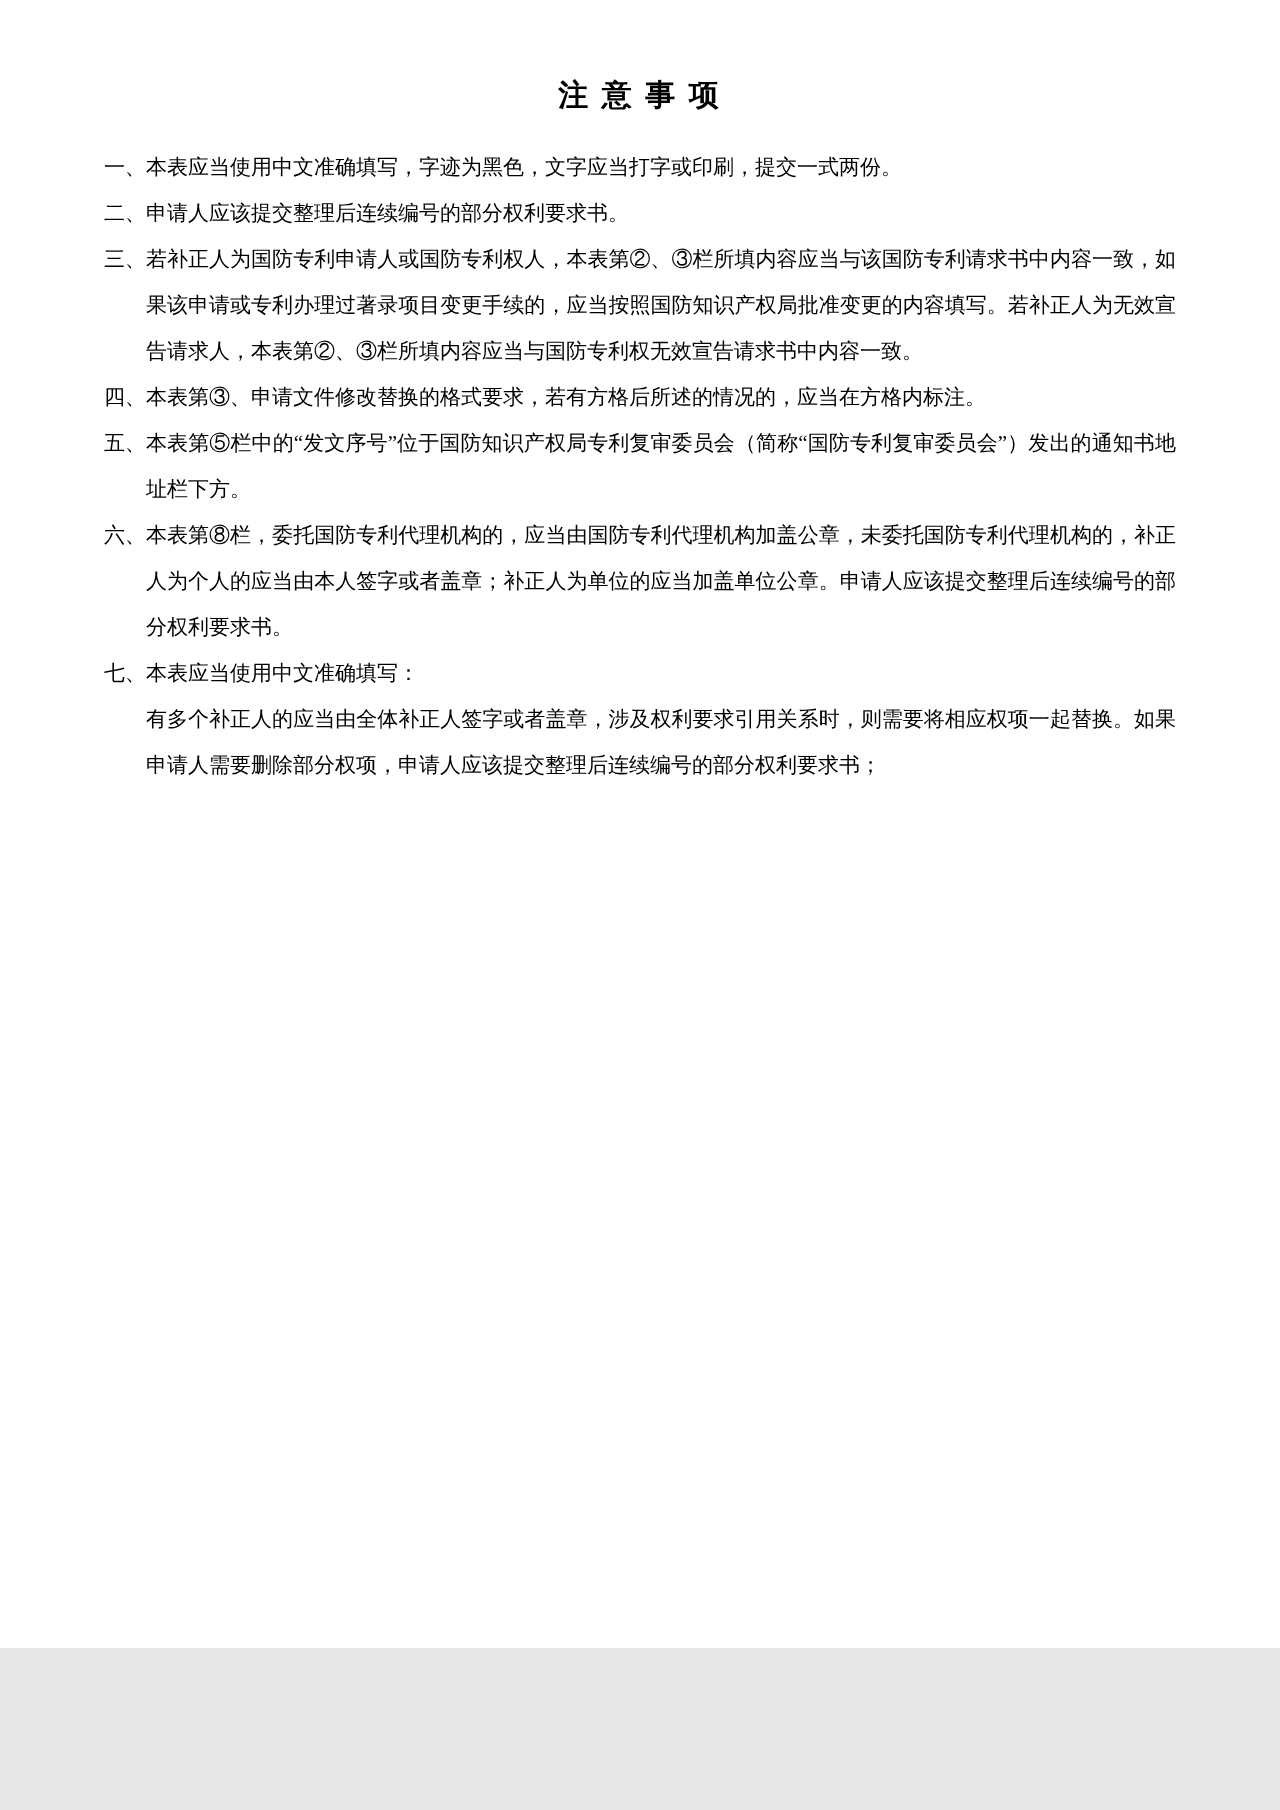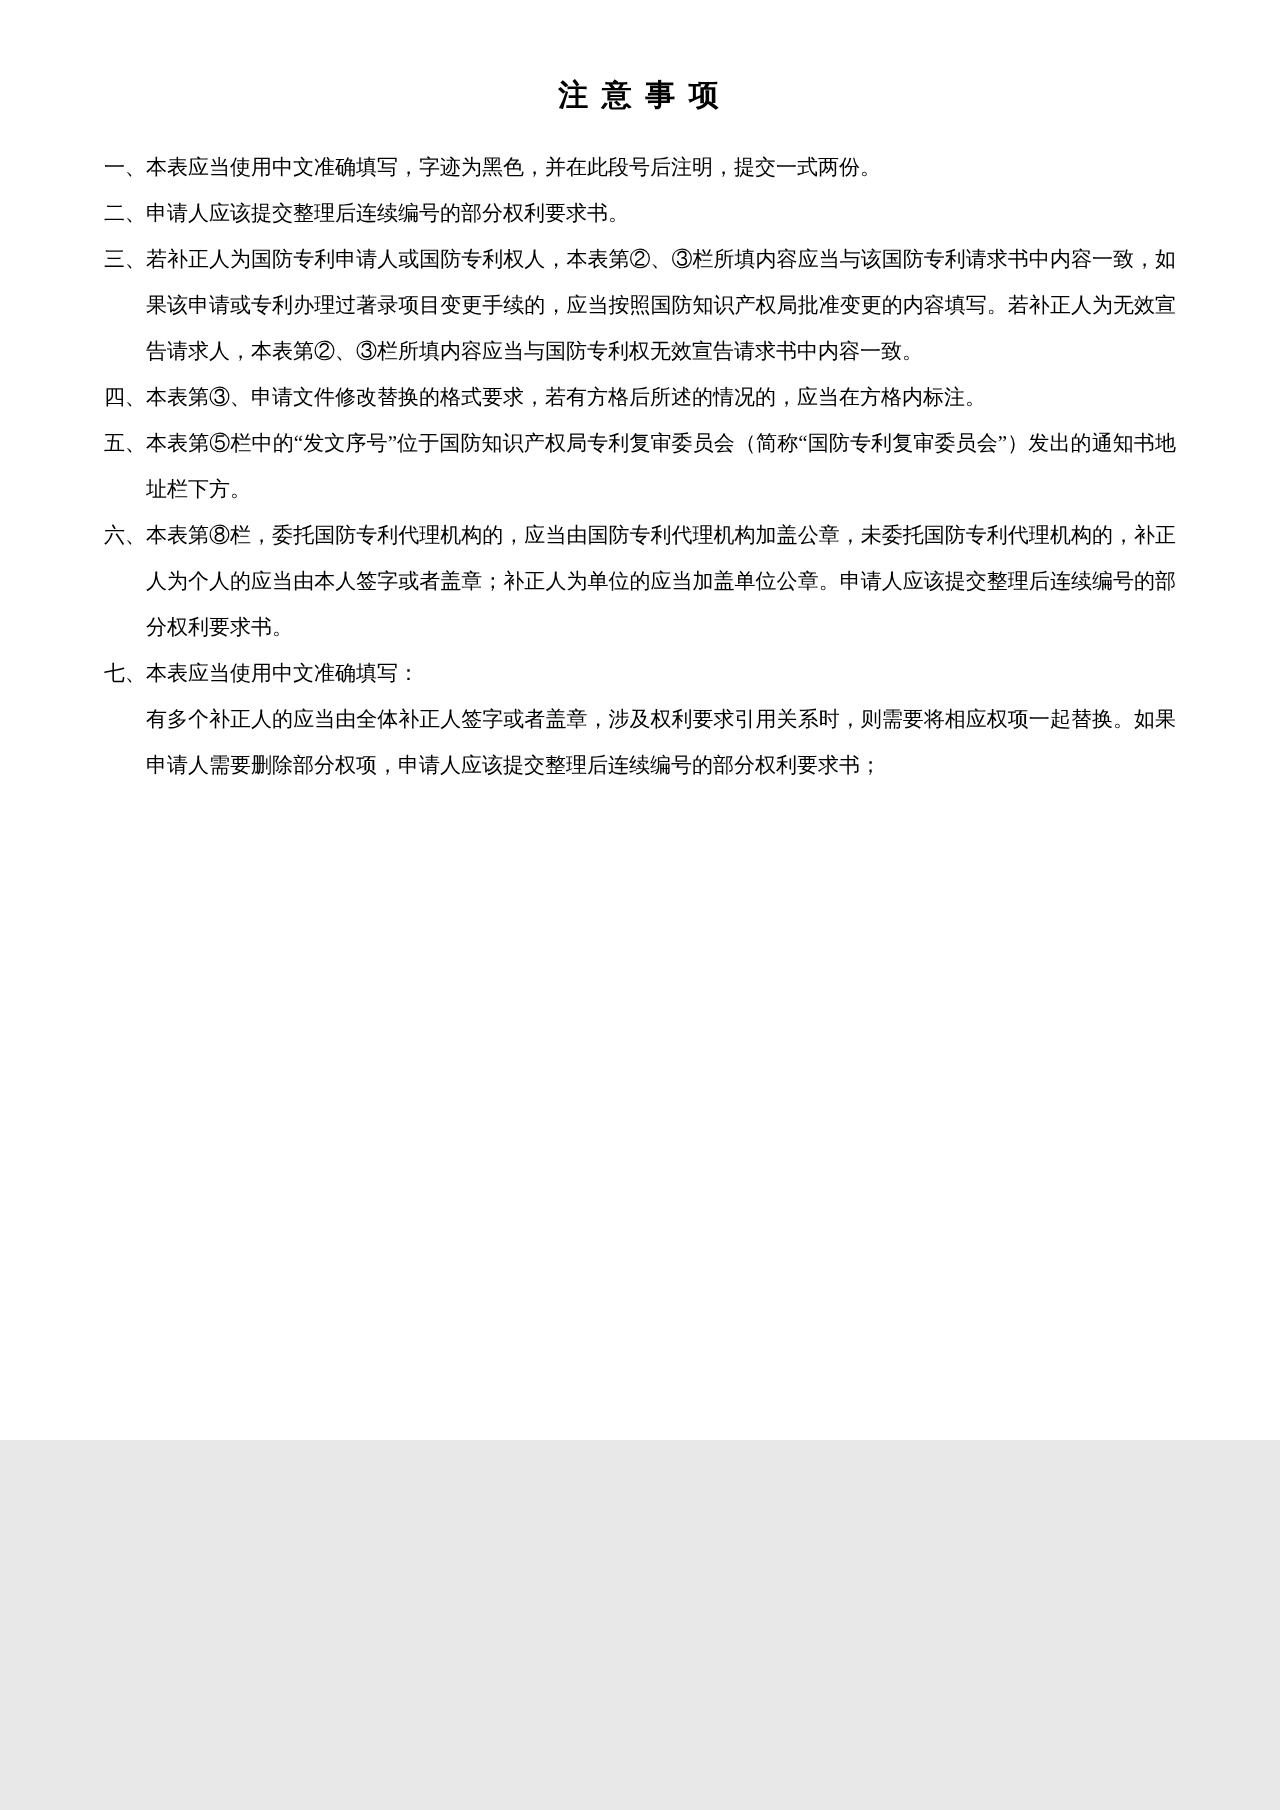--- a/index.html
+++ b/index.html
@@ -3,21 +3,21 @@
 <meta charset="utf-8">
 <style>
   html, body {
     margin: 0;
     padding: 0;
     background: #e8e8e8;
   }
   .page {
     position: relative;
     width: 1280px;
-    height: 1440px;
+    height: 1648px;
     margin: 0 auto;
     background: #ffffff;
     font-family: "Liberation Serif", "DejaVu Serif", serif;
     color: #000000;
     box-sizing: border-box;
     overflow: hidden;
   }
   .title {
     margin: 0;
     padding-top: 78px;
@@ -61,21 +61,21 @@
 </style>
 </head>
 <body>
 
 <div class="page">
   <h1 class="title">注 意 事 项</h1>
   <div class="notes" id="notes-list">
       <div class="note-item">
         <span class="note-label">一、</span>
         <div class="note-body">
-          <p class="note-para">本表应当使用中文准确填写，字迹为黑色，并在此段号后注明，提交一式两份。</p>
+          <p class="note-para">本表应当使用中文准确填写，字迹为黑色，文字应当打字或印刷，提交一式两份。</p>
         </div>
       </div>
       <div class="note-item">
         <span class="note-label">二、</span>
         <div class="note-body">
           <p class="note-para">申请人应该提交整理后连续编号的部分权利要求书。</p>
         </div>
       </div>
       <div class="note-item">
         <span class="note-label">三、</span>

